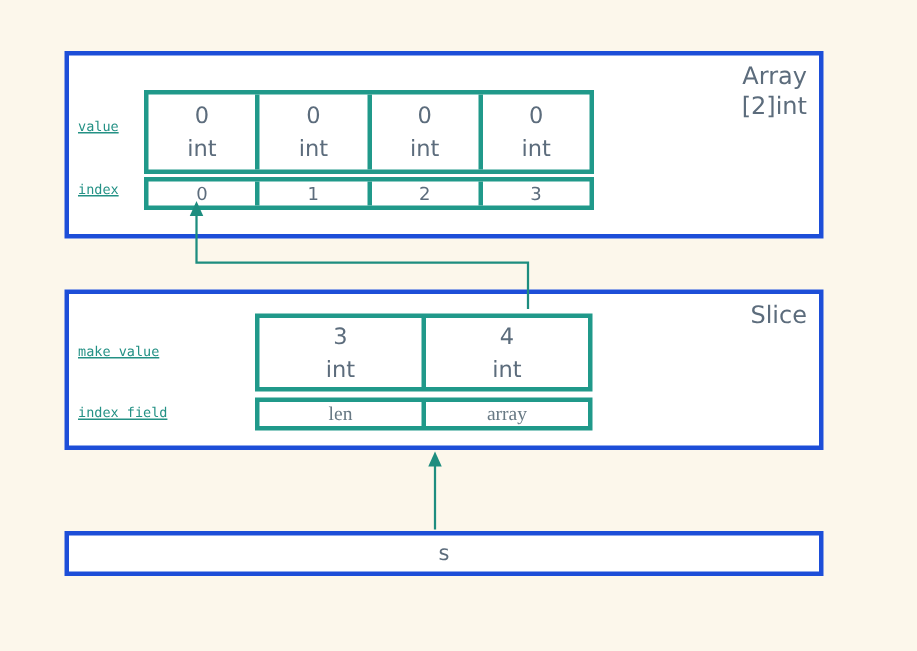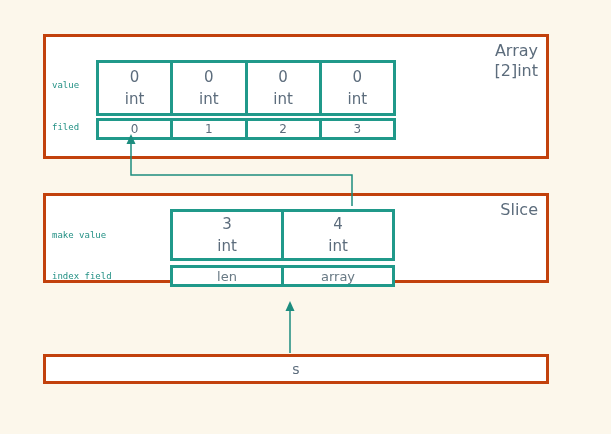--- a/index.html
+++ b/index.html
@@ -6,45 +6,46 @@
   body {
     width: 611px; height: 434px;
     background: #fcf7eb;
     position: relative;
     overflow: hidden;
     font-family: "DejaVu Sans", "Liberation Sans", sans-serif;
   }
   .box {
     position: absolute;
     background: #ffffff;
-    border: 3px solid #c2410c;
+    border: 3px solid #1d4ed8;
     box-sizing: border-box;
     padding-left: 16px;
   }
   #array-box { left: 43px; top: 34px; width: 506px; height: 125px; }
-  #slice-box { left: 43px; top: 193px; width: 506px; height: 90px; }
+  #slice-box { left: 43px; top: 193px; width: 506px; height: 107px; }
   #s-box     { left: 43px; top: 354px; width: 506px; height: 30px; }
 
   .box-title {
     position: absolute;
     right: 8px; top: 4px;
     text-align: right;
     color: #5c6c7c;
     font-size: 16px;
     line-height: 20px;
     white-space: nowrap;
   }
   .row-label {
     position: absolute;
     left: 6px;
     color: #249185;
     font-family: "DejaVu Sans Mono", "Liberation Mono", monospace;
     font-size: 9px;
     line-height: 10px;
     white-space: nowrap;
+    text-decoration: underline;
   }
   .cell-grid {
     position: absolute;
     display: flex;
     border: 3px solid #20998a;
     box-sizing: border-box;
     background: #ffffff;
   }
   .cell-grid .cell {
     flex: 1 1 0;
@@ -55,21 +56,21 @@
     justify-content: center;
     text-align: center;
     color: #5c6c7c;
     overflow: hidden;
   }
   .cell-grid .cell:first-child { border-left: none; }
 
   #array-value-grid { left: 50px; top: 23px; width: 300px; height: 56px; }
   #array-index-grid { left: 50px; top: 81px; width: 300px; height: 22px; }
   #slice-field-grid { left: 124px; top: 13px; width: 225px; height: 52px; }
-  #slice-struct-grid{ left: 124px; top: 69px; width: 225px; height: 22px; }
+  #slice-struct-grid{ left: 124px; top: 69px; width: 225px; height: 22px; font-family: Liberation Serif, serif; }
 
   .big-cell .line { font-size: 15px; line-height: 22px; color: #5c6c7c; }
   .small-cell { font-size: 12px; color: #687984; }
   #slice-struct-grid .cell { font-size: 13px; color: #687984; }
 
   #s-label {
     position: absolute;
     left: 0; right: 0; top: 3px;
     text-align: center;
     font-size: 14px; line-height: 18px;
@@ -84,21 +85,21 @@
 </style>
 </head>
 <body>
 
 <div class="box" id="array-box">
   <div class="box-title">
     <div>Array</div>
     <div>[2]int</div>
   </div>
   <div class="row-label" style="top:43px;">value</div>
-  <div class="row-label" style="top:85px;">filed</div>
+  <div class="row-label" style="top:85px;">index</div>
 
   <div class="cell-grid big-cell" id="array-value-grid">
     <div class="cell">
       <div class="line">0</div>
       <div class="line">int</div>
     </div>
     <div class="cell">
       <div class="line">0</div>
       <div class="line">int</div>
     </div>

